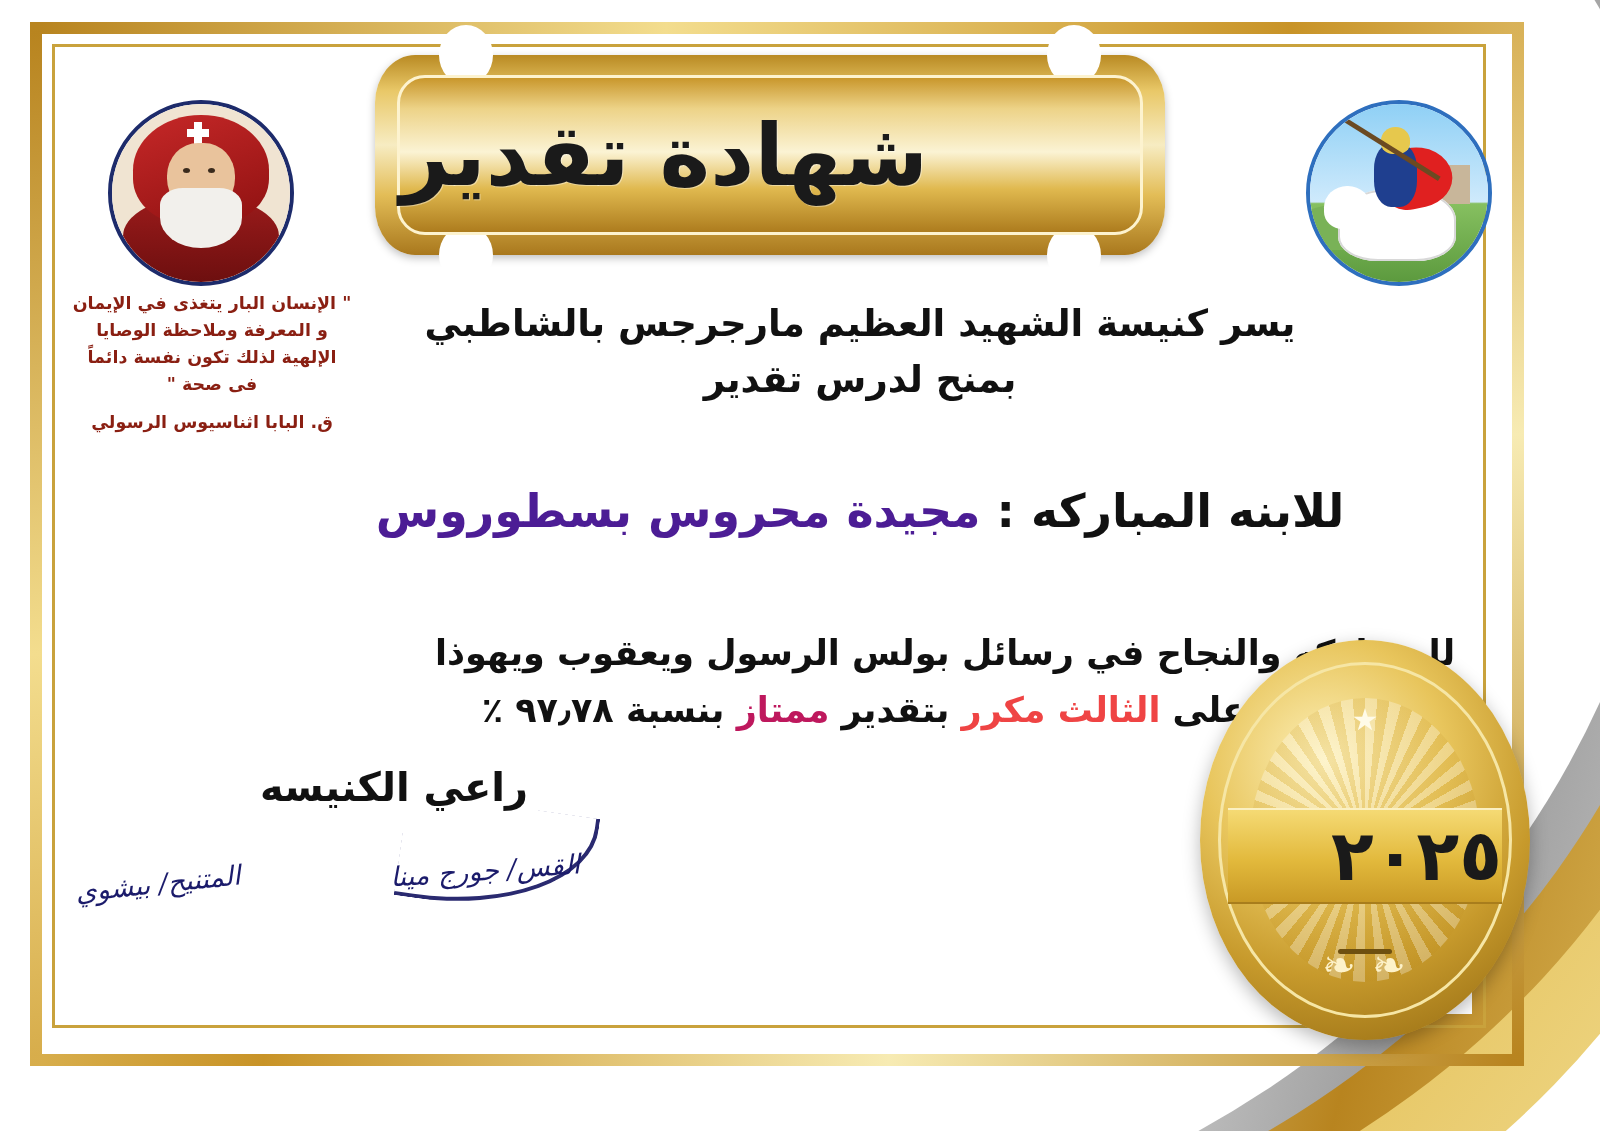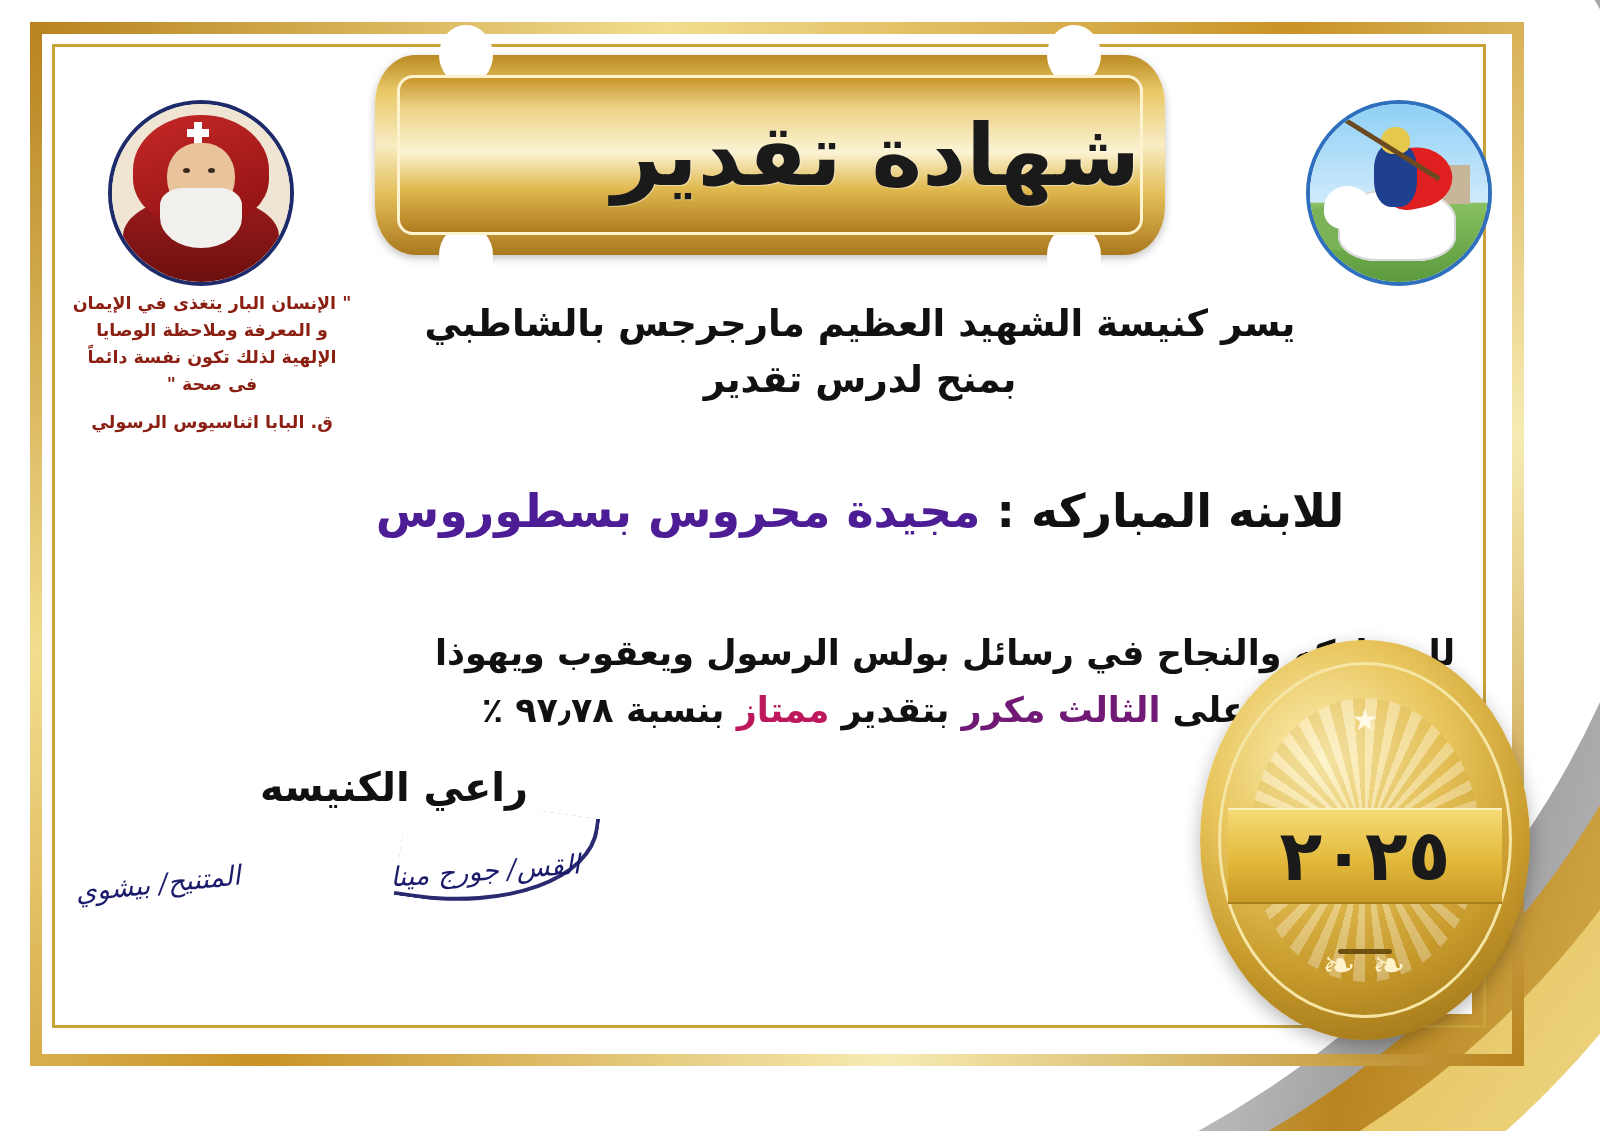--- a/index.html
+++ b/index.html
@@ -97,23 +97,23 @@
     border-radius: 50%;
   }
   .plaque-notch.tl { left: 64px;  top: -30px; }
   .plaque-notch.tr { right: 64px; top: -30px; }
   .plaque-notch.bl { left: 64px;  bottom: -30px; }
   .plaque-notch.br { right: 64px; bottom: -30px; }
   .plaque-inner {
     position: absolute;
     left: 22px; top: 20px; right: 22px; bottom: 20px;
     border: 3px solid #fdf3cf;
-    border-radius: 16px;
+    border-radius: 28px;
     background: linear-gradient(180deg, #c9972c 0%, #edd388 20%, #fbf3d4 48%, #e0b94f 72%, #ad7c1e 100%);
-    display: flex; align-items: center; justify-content: flex-start;
+    display: flex; align-items: center; justify-content: flex-end;
   }
   .plaque-title {
     font-size: 86px;
     font-weight: bold;
     color: #1a1a1a;
     letter-spacing: 0;
     line-height: 1;
     text-shadow: 1px 1px 0 rgba(255,255,255,0.4);
   }
 
@@ -210,21 +210,21 @@
     top: 605px;
     width: 1090px;
     text-align: center;
     z-index: 6;
     color: #111111;
     font-size: 35px;
     font-weight: bold;
     line-height: 1.62;
     margin-top: 20px;
   }
-  .hl-rank  { color: #701a75; }
+  .hl-rank  { color: #ef4444; }
   .hl-grade { color: #be185d; }
   .hl-pct   { color: #111111; }
 
   
   .sign-label {
     position: absolute;
     left: 260px; top: 764px;
     z-index: 6;
     font-size: 40px;
     font-weight: bold;
@@ -274,21 +274,21 @@
     background:
       repeating-conic-gradient(from 0deg, rgba(255,255,255,0.38) 0deg 5deg, rgba(190,140,30,0.18) 5deg 10deg);
     opacity: .75;
   }
   .medal-band {
     position: absolute;
     left: 28px; right: 28px; top: 168px; height: 92px;
     background: linear-gradient(180deg,#f5da74,#e2b93c 55%,#c99a26);
     border-top: 2px solid #fbf0c2;
     border-bottom: 2px solid #a87d1c;
-    display: flex; align-items: center; justify-content: center;
+    display: flex; align-items: center; justify-content: flex-start;
   }
   .medal-year {
     font-size: 70px;
     font-weight: bold;
     color: #1a1a1a;
   }
   .medal-star {
     position: absolute;
     left: 50%; top: 62px; transform: translateX(-50%);
     color: #fffbe8;

